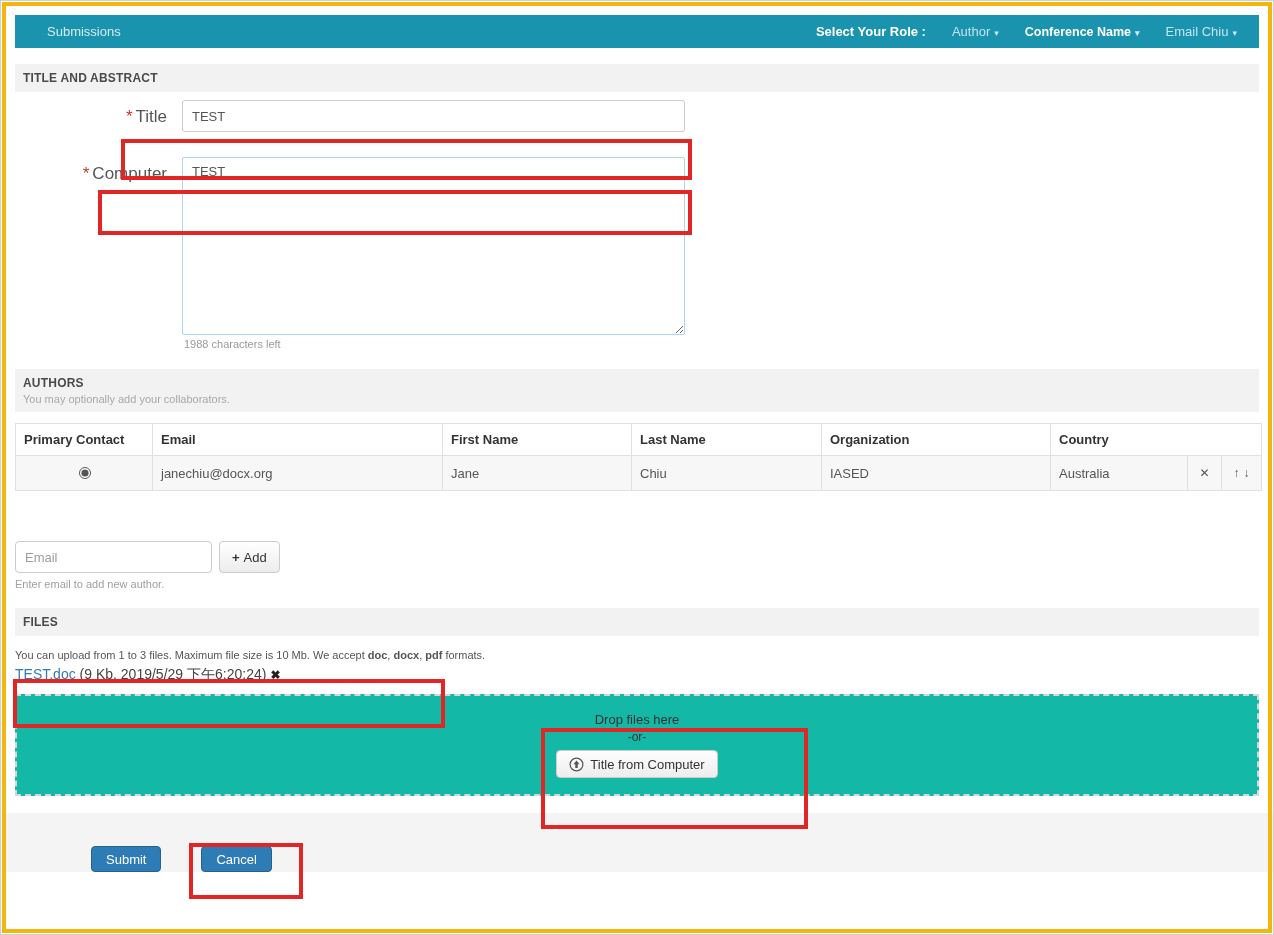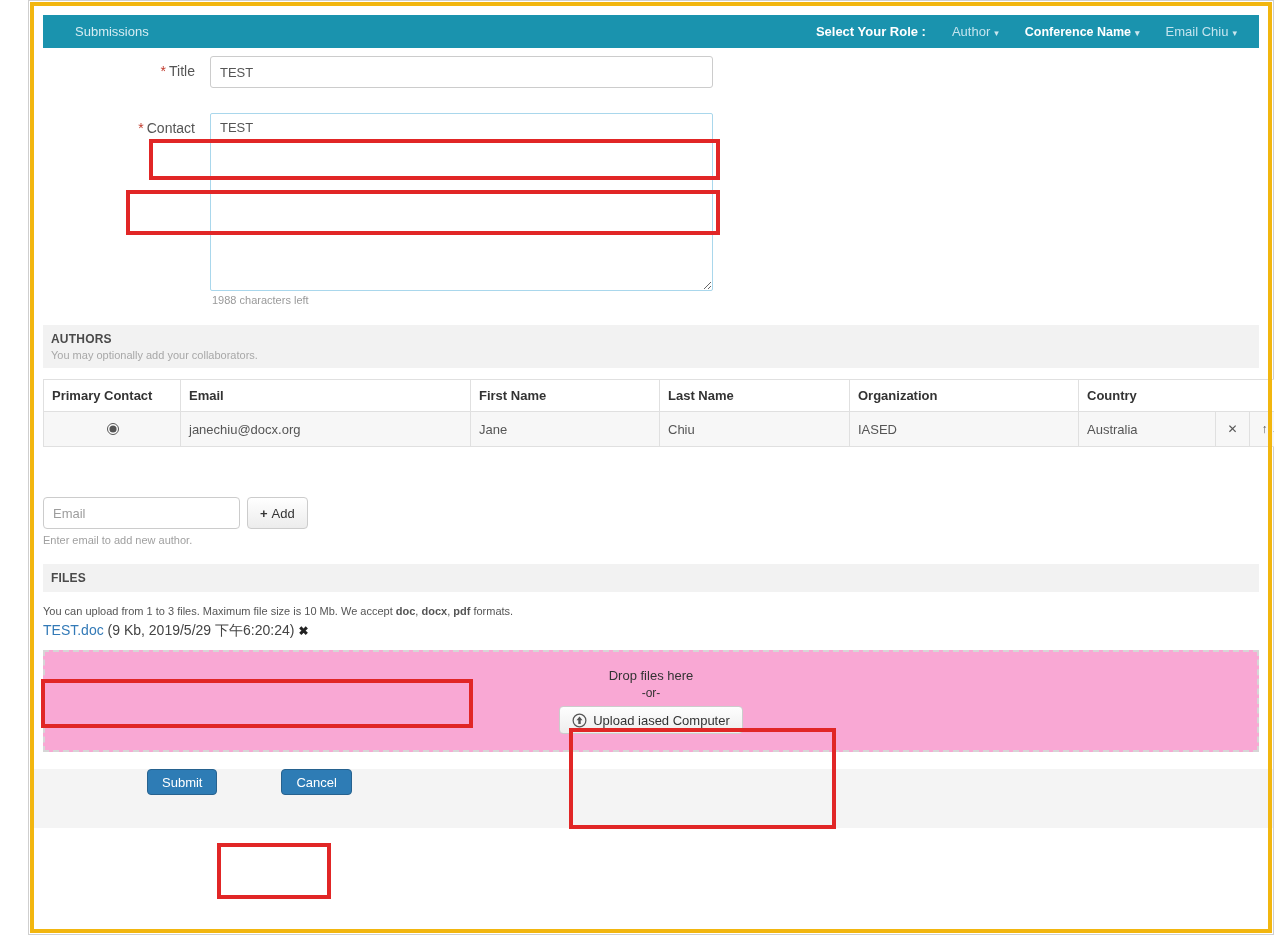--- a/index.html
+++ b/index.html
@@ -6,21 +6,20 @@
   html,body { margin:0; padding:0; }
   body {
     font-family: "Liberation Sans", sans-serif;
     width: 1274px; height: 935px;
     background:#fff; position:relative; overflow:hidden;
   }
   .frame {
     position:absolute; inset:0;
     border:1px solid #cfcfcf;
     background:#fff;
-    margin-left:28px;
   }
   .gold-border {
     position:absolute; inset:1px;
     border:4px solid #f2b60f;
     pointer-events:none; z-index:90;
   }
   .content { padding:14px 14px 0 14px; }
 
   
   .navbar {
@@ -44,21 +43,21 @@
   .secbar .sec-sub { font-size:11px; color:#a8a8a8; margin-top:3px; }
   .secbar.mt16 { margin-top:16px; }
   .secbar.mt17 { margin-top:17px; }
 
   
   .form-row { display:flex; }
   .form-row.title-row { margin-top:8px; }
   .form-row.abstract-row { margin-top:25px; }
   .form-label {
     width:167px; text-align:right; padding:7px 15px 0 0;
-    font-size:14px; color:#555;
+    font-size:17px; color:#555;
   }
   .req { color:#c0392b; margin-right:3px; }
   input.text-input {
     width:503px; height:32px; border:1px solid #ccc; border-radius:3px;
     padding:0 9px; font-size:13px; color:#555; outline:none;
     font-family:"Liberation Sans", sans-serif;
   }
   textarea.abstract {
     width:503px; height:178px; border:1px solid #a9d7ec; border-radius:2px;
     padding:6px 9px; font-size:13px; color:#555; outline:none; resize:both;
@@ -95,39 +94,39 @@
   .helper { font-size:11px; color:#a0a0a0; margin-top:5px; height:14px; }
 
   
   .files-info { font-size:11px; color:#555; margin-top:13px; line-height:13px; }
   .file-line { font-size:14px; margin-top:4px; height:18px; color:#444; }
   .file-link { color:#337ab7; text-decoration:none; cursor:pointer; }
   .file-remove { color:#222; font-size:12px; font-weight:bold; margin-left:4px; cursor:pointer; }
 
   .dropzone {
     margin-top:10px; height:102px;
-    border:2px dashed #d6d6d6; background:#f9a8d4;
+    border:2px dashed #d6d6d6; background:#14b8a6;
     display:flex; flex-direction:column; align-items:center; justify-content:center;
   }
   .drop-line1 { font-size:13px; color:#333; }
   .drop-line2 { font-size:12px; color:#333; margin-top:3px; }
   .btn-upload {
     margin-top:6px; height:28px; padding:0 12px;
     border:1px solid #ccc; border-radius:4px;
     background:linear-gradient(#fefefe,#ededed);
     font-size:13px; color:#333; cursor:pointer;
     display:flex; align-items:center; gap:6px;
     font-family:"Liberation Sans", sans-serif;
   }
 
   
   .footer {
     margin:17px -14px 0 -13px;
     background:#f4f4f4; height:59px;
-    display:flex; align-items:flex-start; padding-left:117px;gap:24px;
+    display:flex; align-items:flex-end; padding-left:89px;
   }
   .btn-primary {
     height:26px; padding:0 14px;
     background:#2e7cb5; border:1px solid #27628f; border-radius:4px;
     color:#fff; font-size:13px; cursor:pointer;
     font-family:"Liberation Sans", sans-serif;
   }
   .btn-primary.cancel { margin-left:40px; }
 
   
@@ -148,28 +147,31 @@
       <span class="nav-brand">Submissions</span>
       <div class="nav-right">
         <span class="nav-role-label">Select Your Role :</span>
         <span class="nav-item"><span>Author</span><span class="caret">▾</span></span>
         <span class="nav-item bold"><span>Conference Name</span><span class="caret">▾</span></span>
         <span class="nav-item"><span>Email Chiu</span><span class="caret">▾</span></span>
       </div>
     </div>
 
 
+    <div class="secbar mt16">
+      <div class="sec-heading">TITLE AND ABSTRACT</div>
+    </div>
 
     <div class="form-row title-row">
       <div class="form-label"><span class="req">*</span><span>Title</span></div>
       <input class="text-input" type="text" value="TEST" style="">
     </div>
 
     <div class="form-row abstract-row">
-      <div class="form-label"><span class="req">*</span><span>Contact</span></div>
+      <div class="form-label"><span class="req">*</span><span>Computer</span></div>
       <textarea class="abstract" style="">TEST</textarea>
     </div>
     <div class="chars-left">1988 characters left</div>
 
     <div class="secbar mt17">
       <div class="sec-heading">AUTHORS</div>
       <div class="sec-sub">You may optionally add your collaborators.</div>
     </div>
 
     <table class="authors">
@@ -224,21 +226,21 @@
     </div>
 
     <div class="dropzone">
       <div class="drop-line1">Drop files here</div>
       <div class="drop-line2">-or-</div>
       <button class="btn-upload">
         <svg width="15" height="15" viewBox="0 0 16 16">
           <circle cx="8" cy="8" r="6.8" fill="none" stroke="#555" stroke-width="1.3"></circle>
           <path d="M8 3.8 L11.2 7.6 H9.3 V11.6 H6.7 V7.6 H4.8 Z" fill="#555"></path>
         </svg>
-        <span>Upload iased Computer</span>
+        <span>Title from Computer</span>
       </button>
     </div>
 
     <div class="footer">
       <button class="btn-primary">Submit</button>
       <button class="btn-primary cancel">Cancel</button>
     </div>
 
   </div>
 

